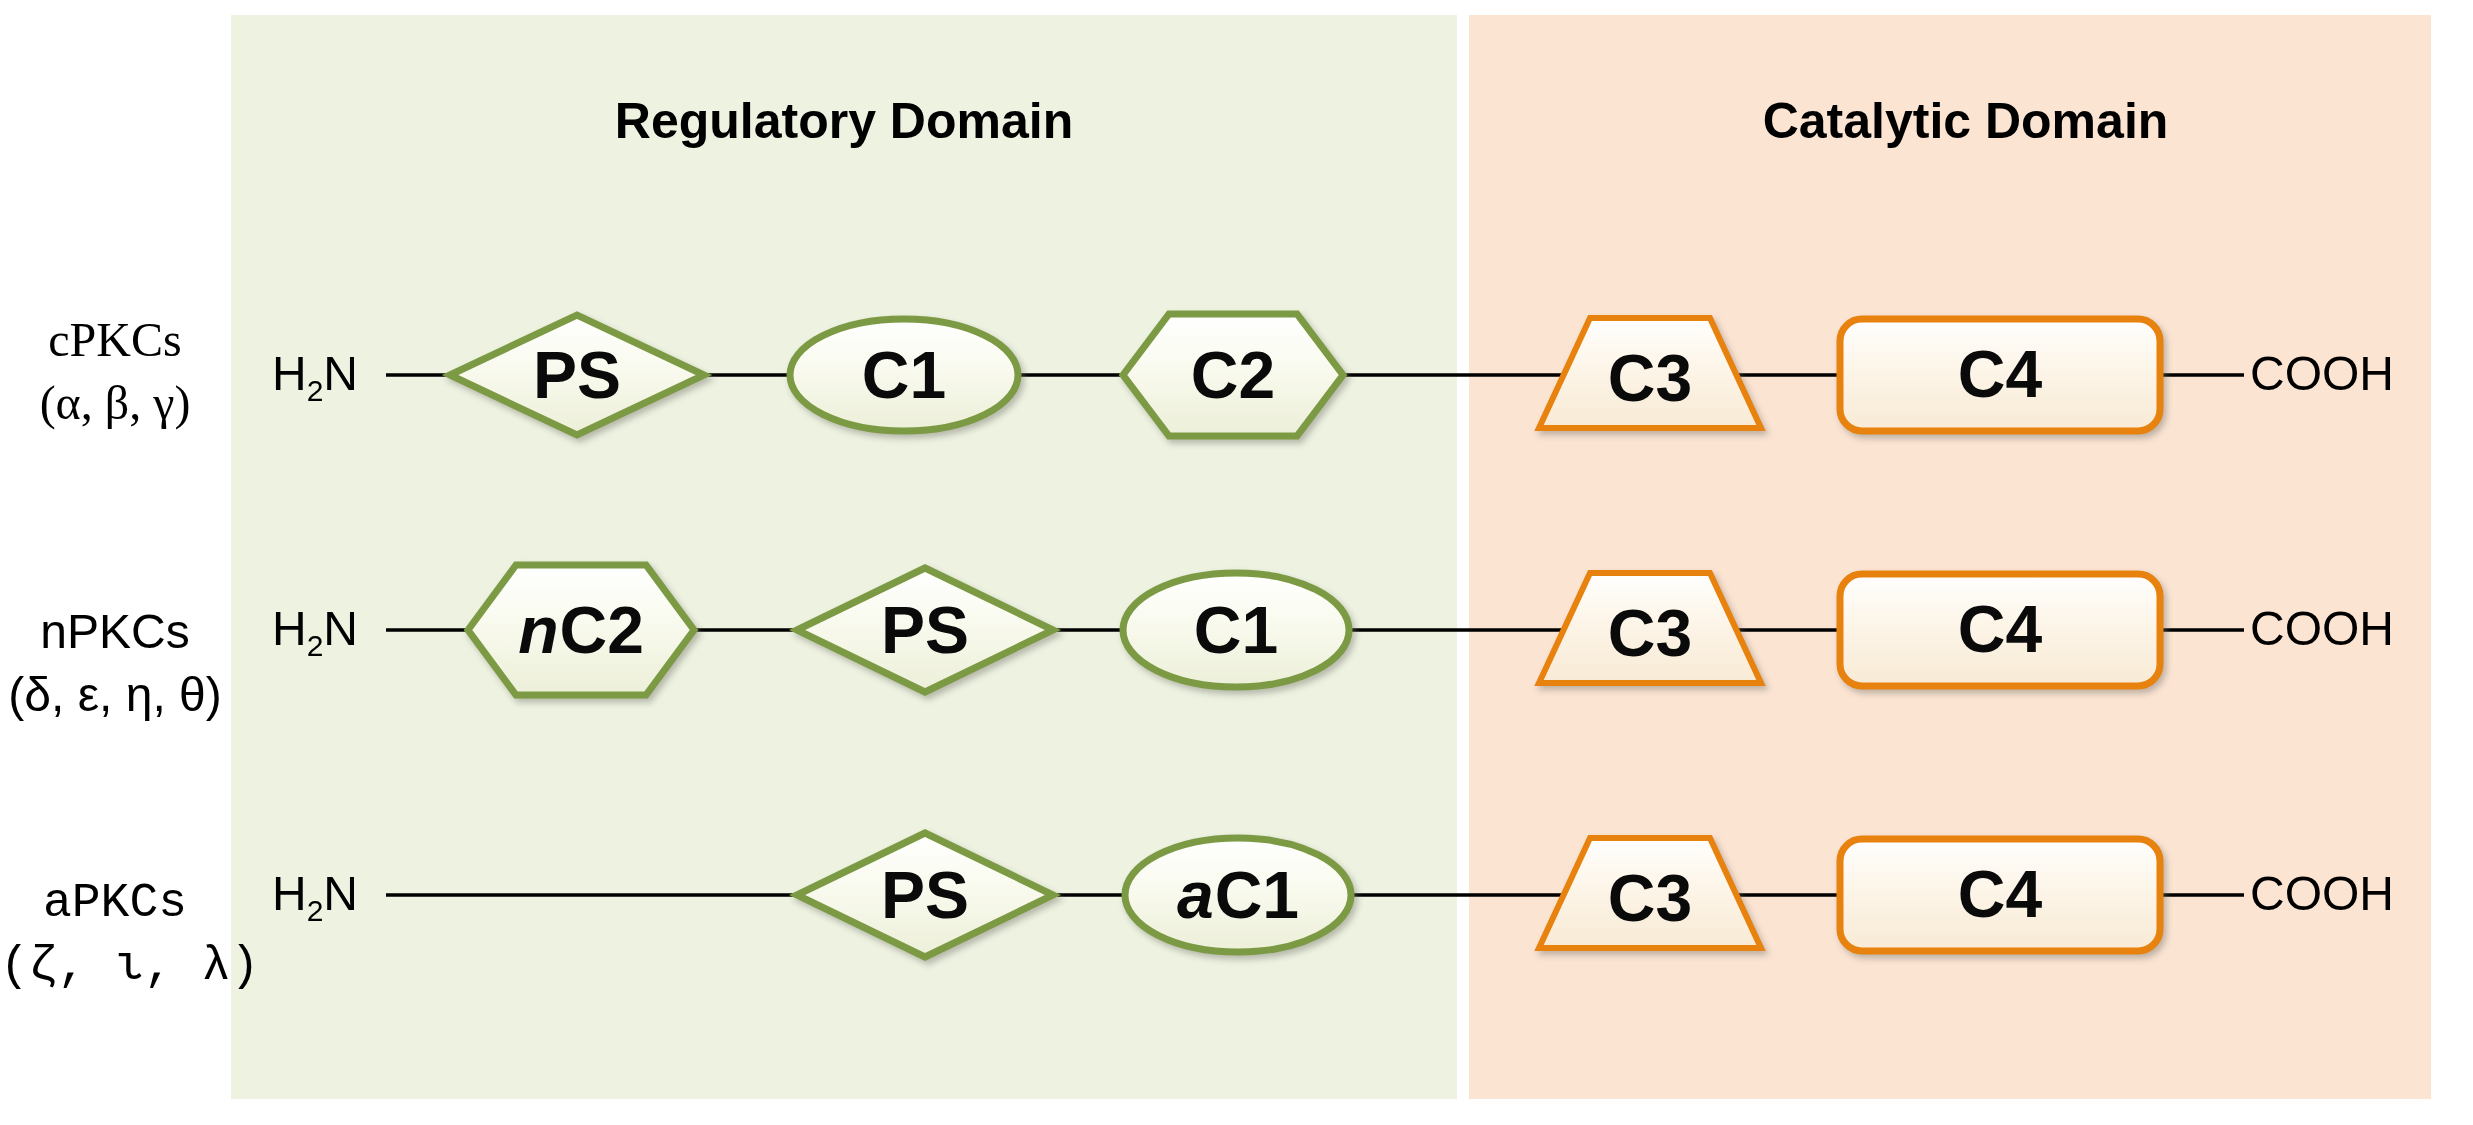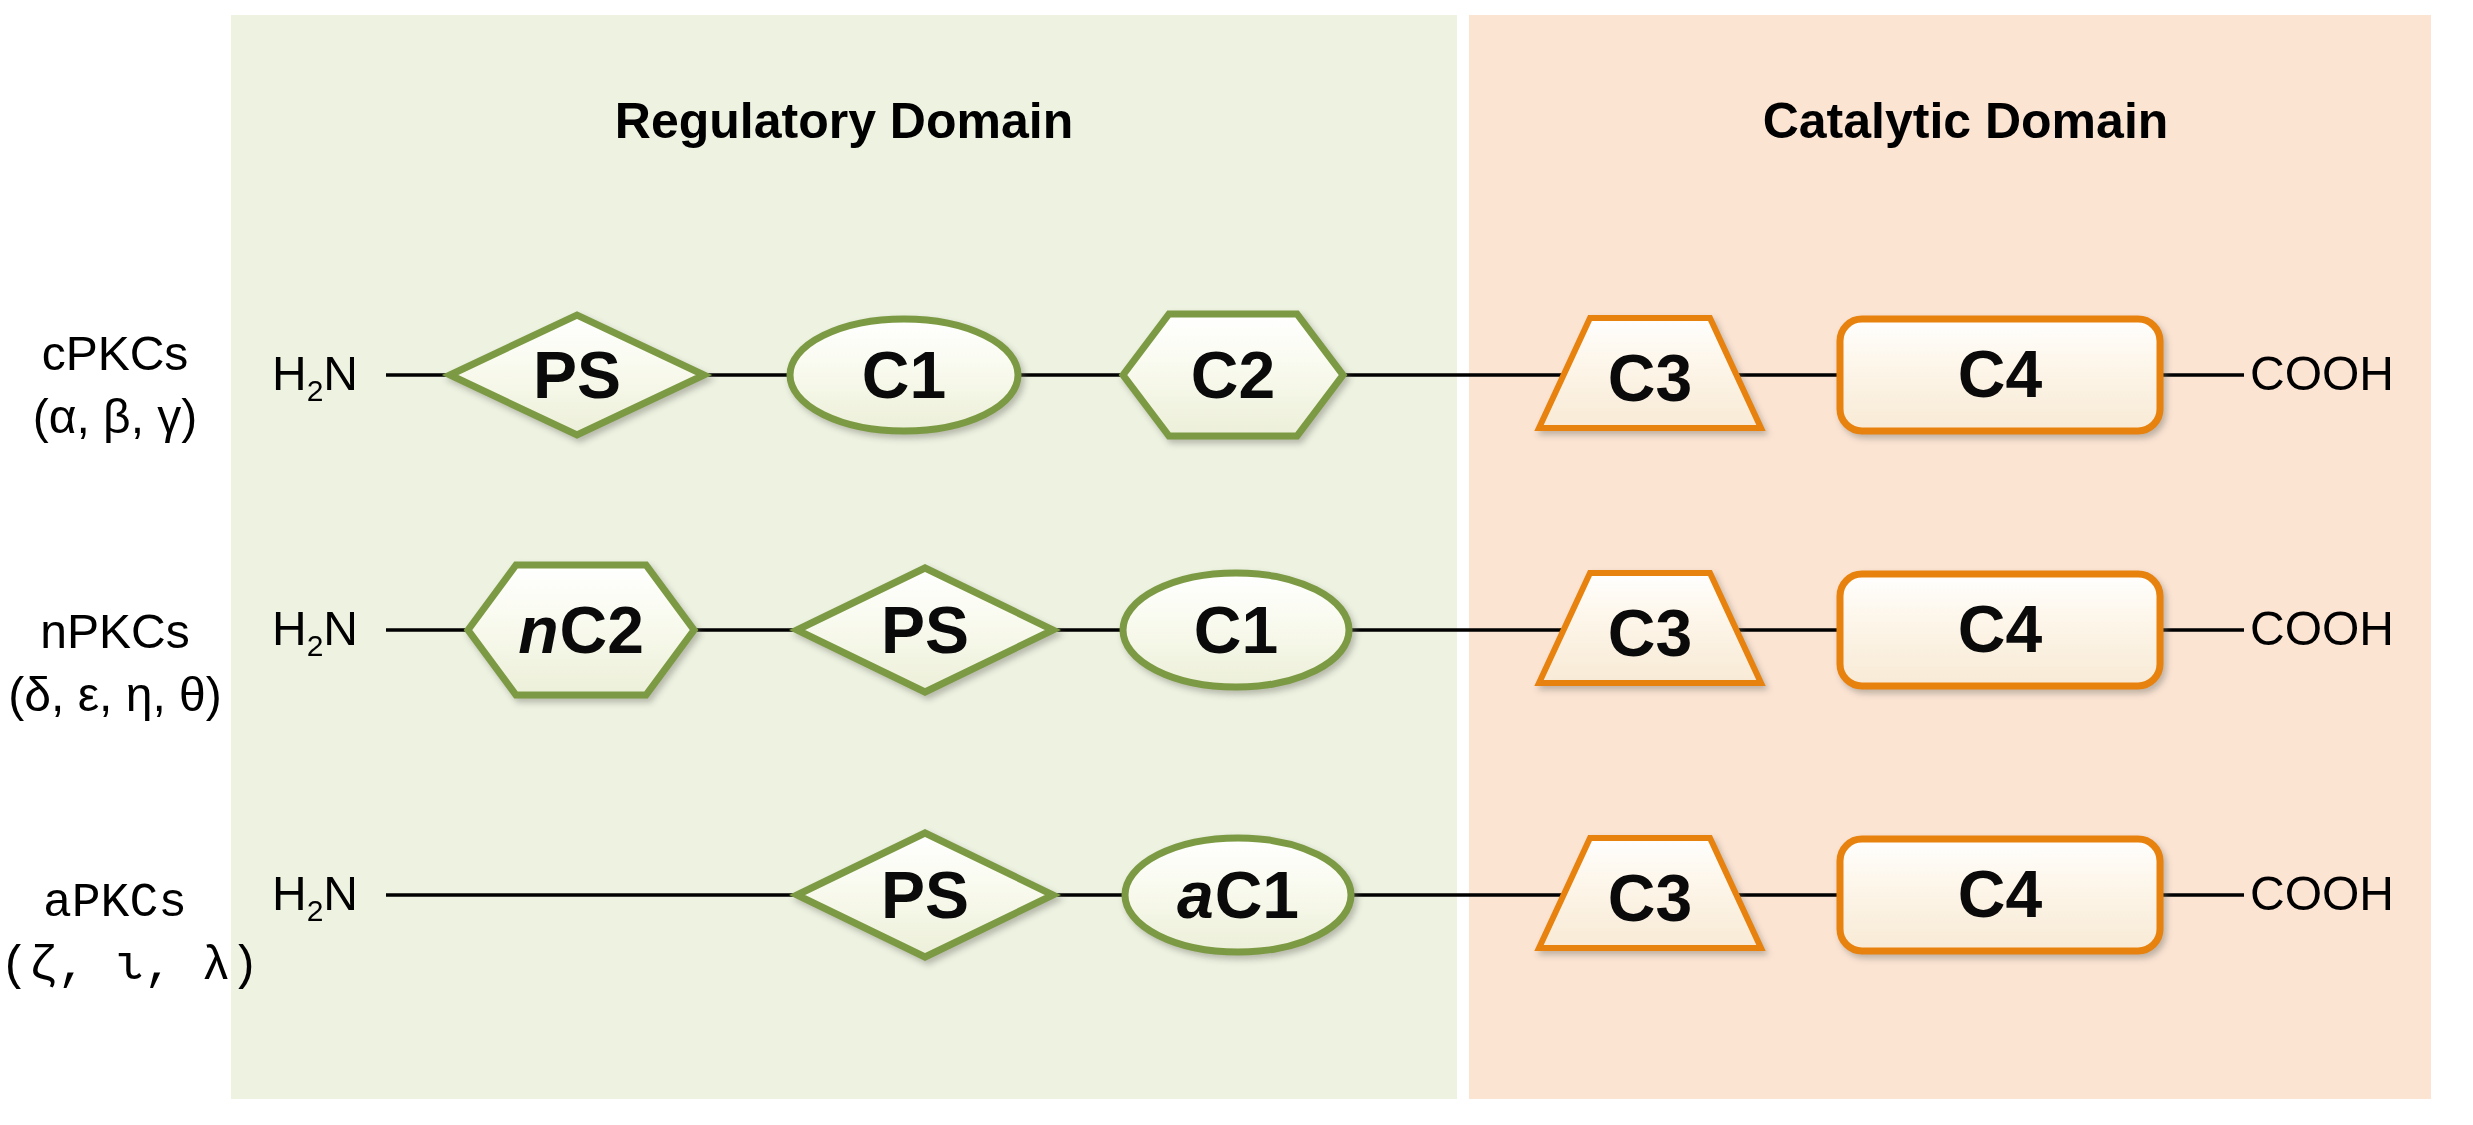--- a/index.html
+++ b/index.html
@@ -73,21 +73,21 @@
     <ellipse class="shp" cx="1236" cy="630" rx="113" ry="57" fill="url(#greenFill)" stroke="#7c9a43" stroke-width="7"></ellipse>
     <polygon class="shp" points="1590,573 1710,573 1761,683 1539,683" fill="url(#orangeFill)" stroke="#e8820e" stroke-width="6"></polygon>
     <rect class="shp" x="1840" y="574" width="320" height="112" rx="22" ry="22" fill="url(#orangeFill)" stroke="#e8820e" stroke-width="7"></rect>
 
     <polygon class="shp" points="797,895 925,833 1053,895 925,957" fill="url(#greenFill)" stroke="#7c9a43" stroke-width="7"></polygon>
     <ellipse class="shp" cx="1238" cy="895" rx="113" ry="57" fill="url(#greenFill)" stroke="#7c9a43" stroke-width="7"></ellipse>
     <polygon class="shp" points="1590,838 1710,838 1761,948 1539,948" fill="url(#orangeFill)" stroke="#e8820e" stroke-width="6"></polygon>
     <rect class="shp" x="1840" y="839" width="320" height="112" rx="22" ry="22" fill="url(#orangeFill)" stroke="#e8820e" stroke-width="7"></rect>
   </svg>
 
-  <div class="row-label" style="top:322px;">
+  <div class="row-label" style="top:308px;font-family:Liberation Serif, serif;">
     <div>cPKCs</div>
     <div>(α, β, γ)</div>
   </div>
   <div class="row-label" style="top:600px;">
     <div>nPKCs</div>
     <div>(δ, ε, η, θ)</div>
   </div>
   <div class="row-label" style="top:872px;font-family:Liberation Mono, monospace;">
     <div>aPKCs</div>
     <div>(ζ, ι, λ)</div>

